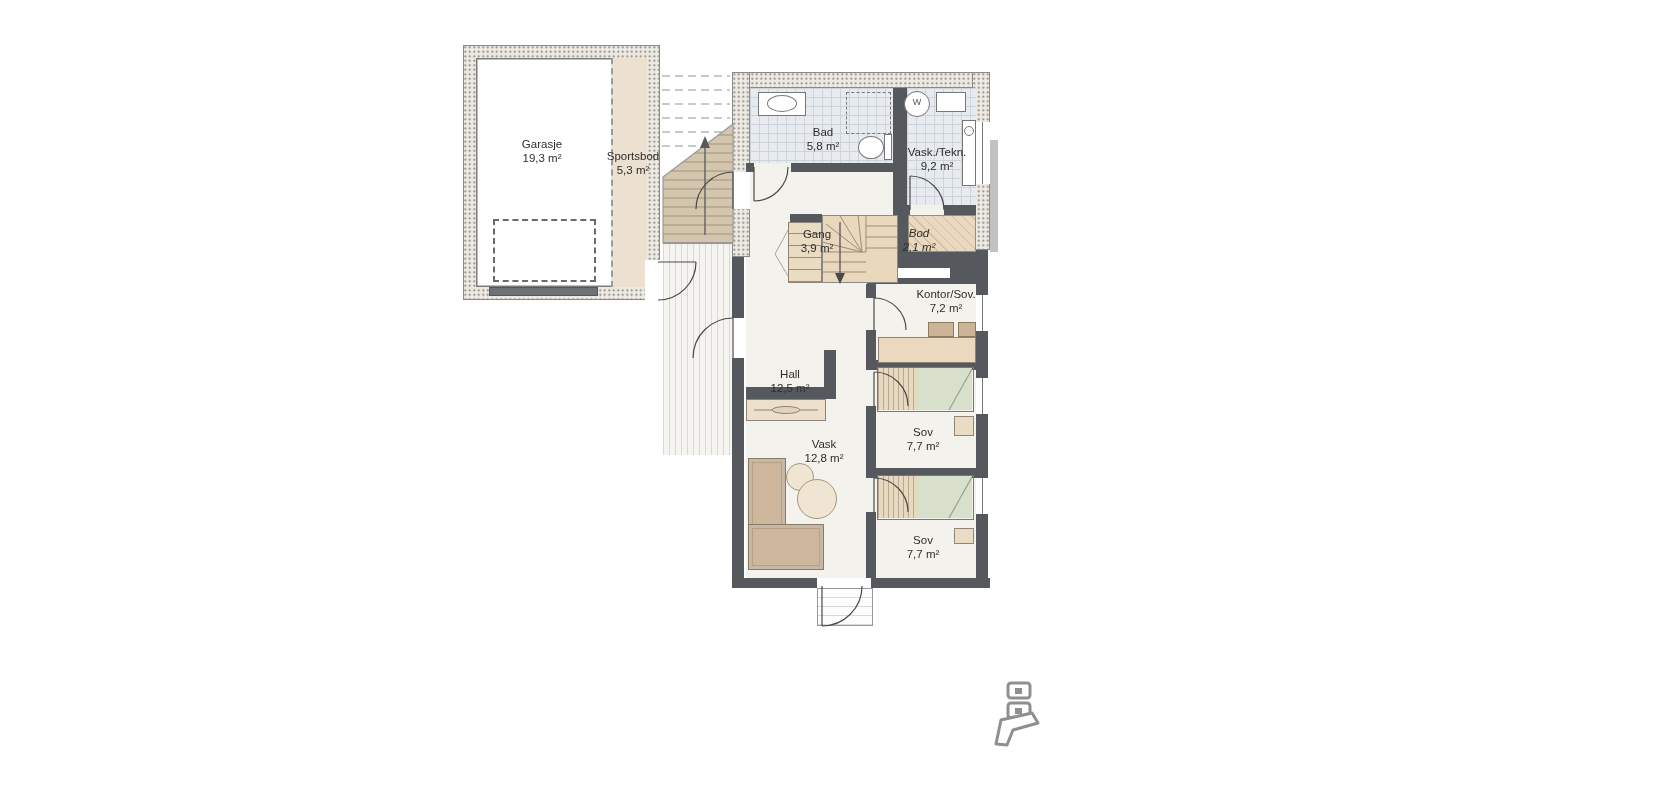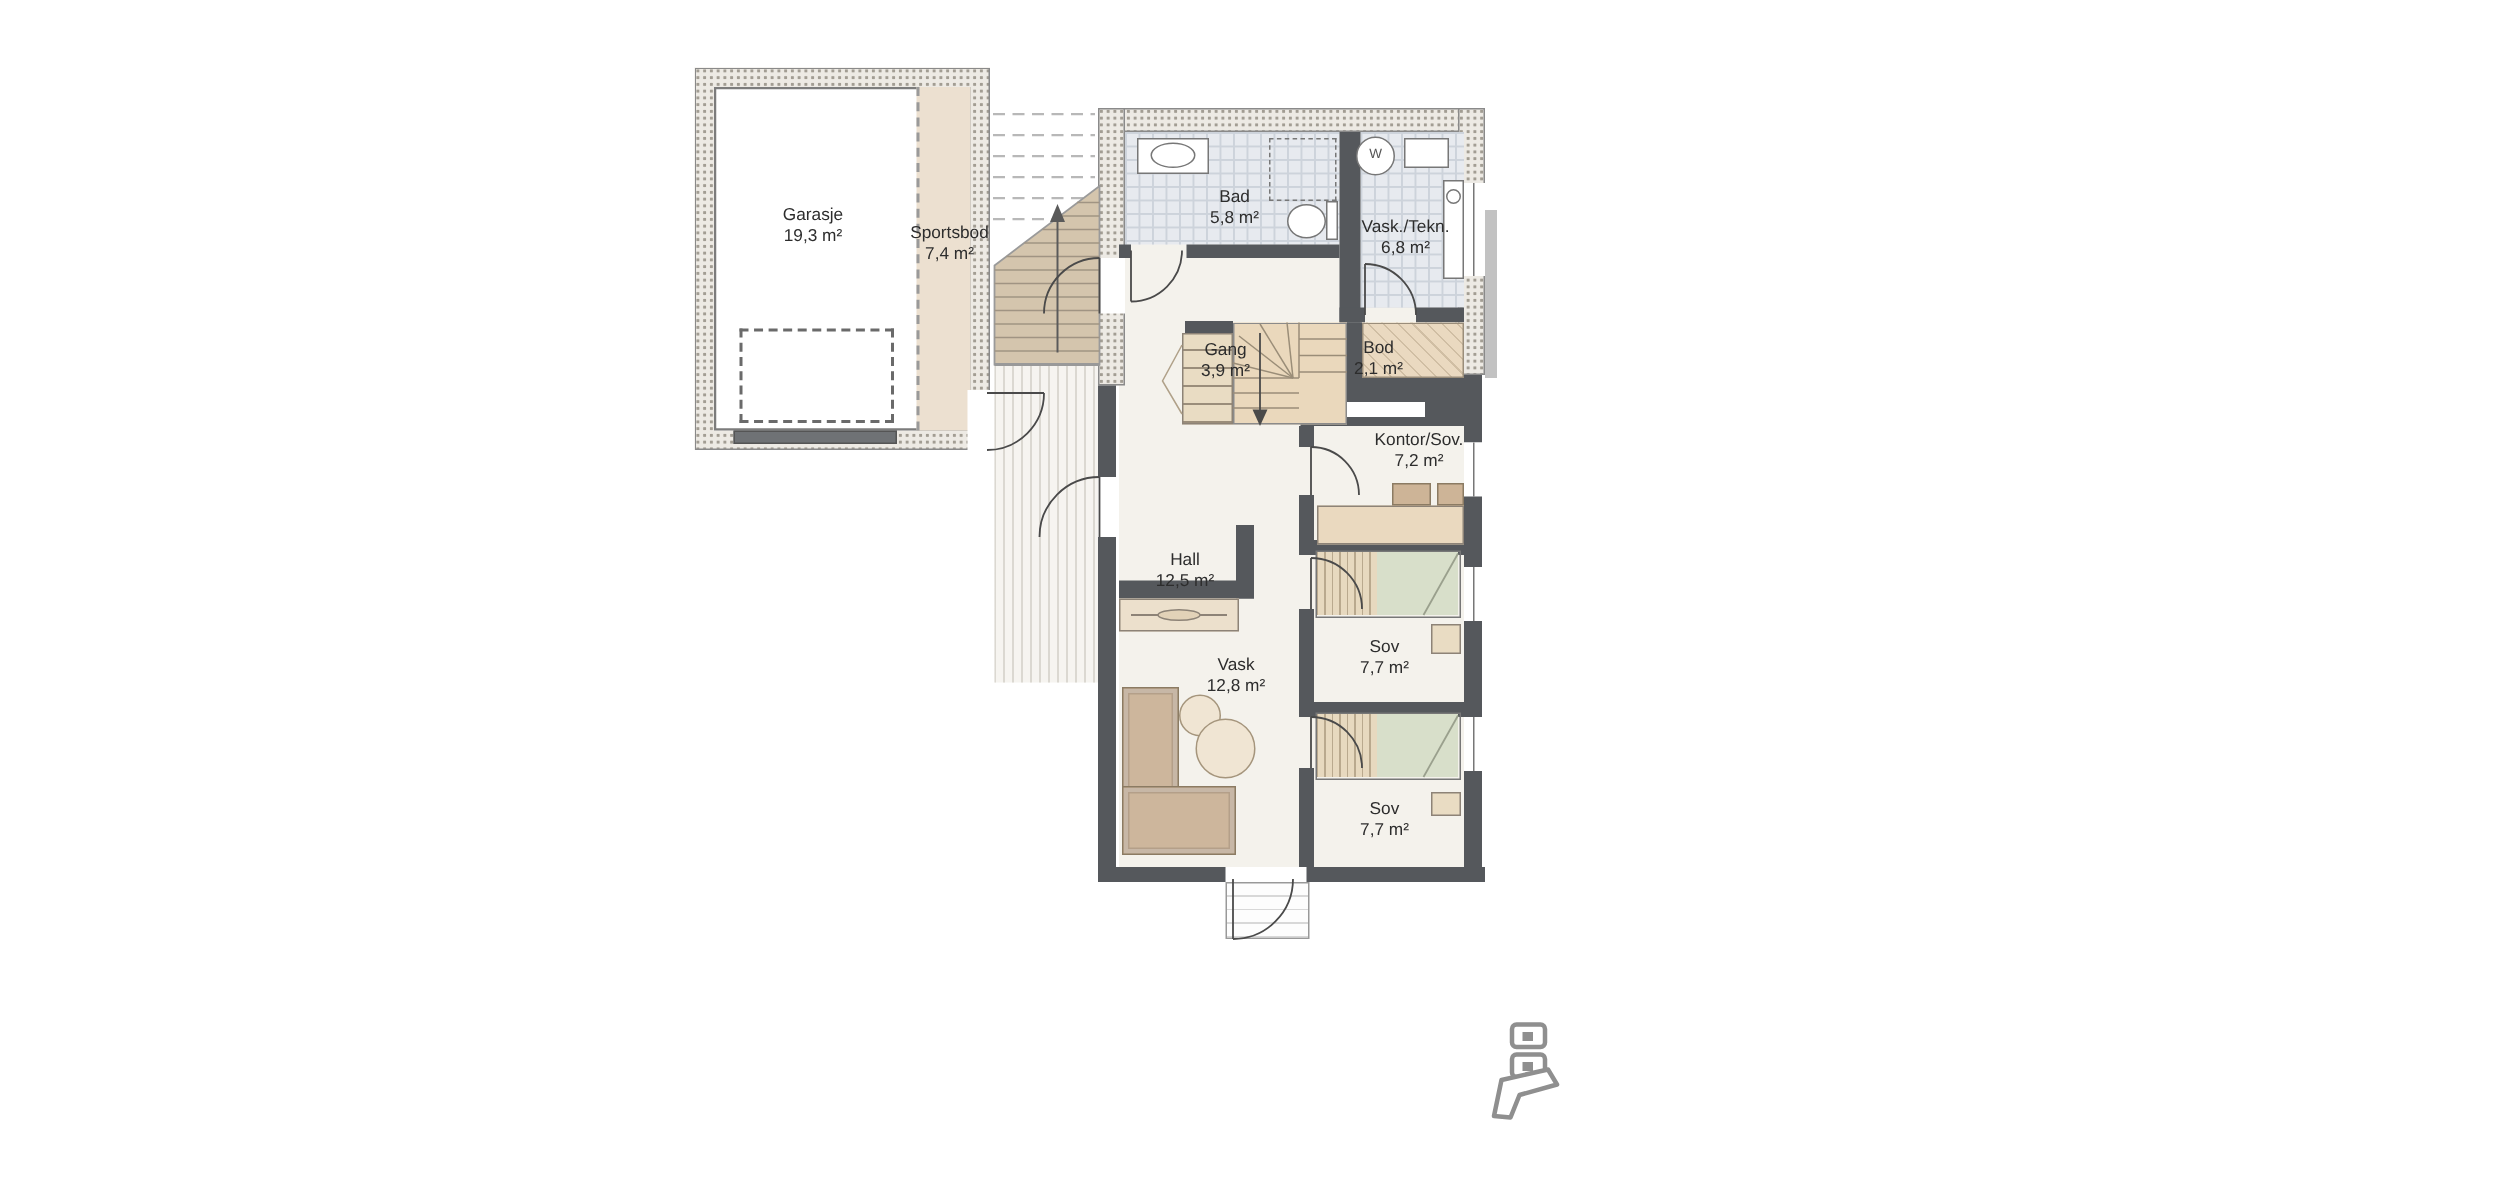--- a/index.html
+++ b/index.html
@@ -249,35 +249,35 @@
       <polygon points="996,744 1001,720 1032,713 1038,723 1013,730 1007,745" fill="#fff" stroke="#8f8f8f" stroke-width="3" stroke-linejoin="round"></polygon>
     </g>
   </svg>
 
   <div class="lab" style="left:542px;top:151px;">
     <span>Garasje</span><br>
     <span>19,3 m²</span>
   </div>
   <div class="lab" style="left:633px;top:163px;">
     <span>Sportsbod</span><br>
-    <span>7,4 m²</span>
+    <span>5,3 m²</span>
   </div>
   <div class="lab" style="left:823px;top:139px;">
     <span>Bad</span><br>
     <span>5,8 m²</span>
   </div>
   <div class="lab" style="left:937px;top:159px;">
     <span>Vask./Tekn.</span><br>
-    <span>6,8 m²</span>
+    <span>9,2 m²</span>
   </div>
   <div class="lab" style="left:817px;top:193px;margin-top:48px;">
     <span>Gang</span><br>
     <span>3,9 m²</span>
   </div>
-  <div class="lab" style="left:919px;top:240px;">
+  <div class="lab" style="left:919px;top:240px;font-style:italic;">
     <span>Bod</span><br>
     <span>2,1 m²</span>
   </div>
   <div class="lab" style="left:946px;top:301px;">
     <span>Kontor/Sov.</span><br>
     <span>7,2 m²</span>
   </div>
   <div class="lab" style="left:790px;top:337px;margin-top:44px;">
     <span>Hall</span><br>
     <span>12,5 m²</span>

